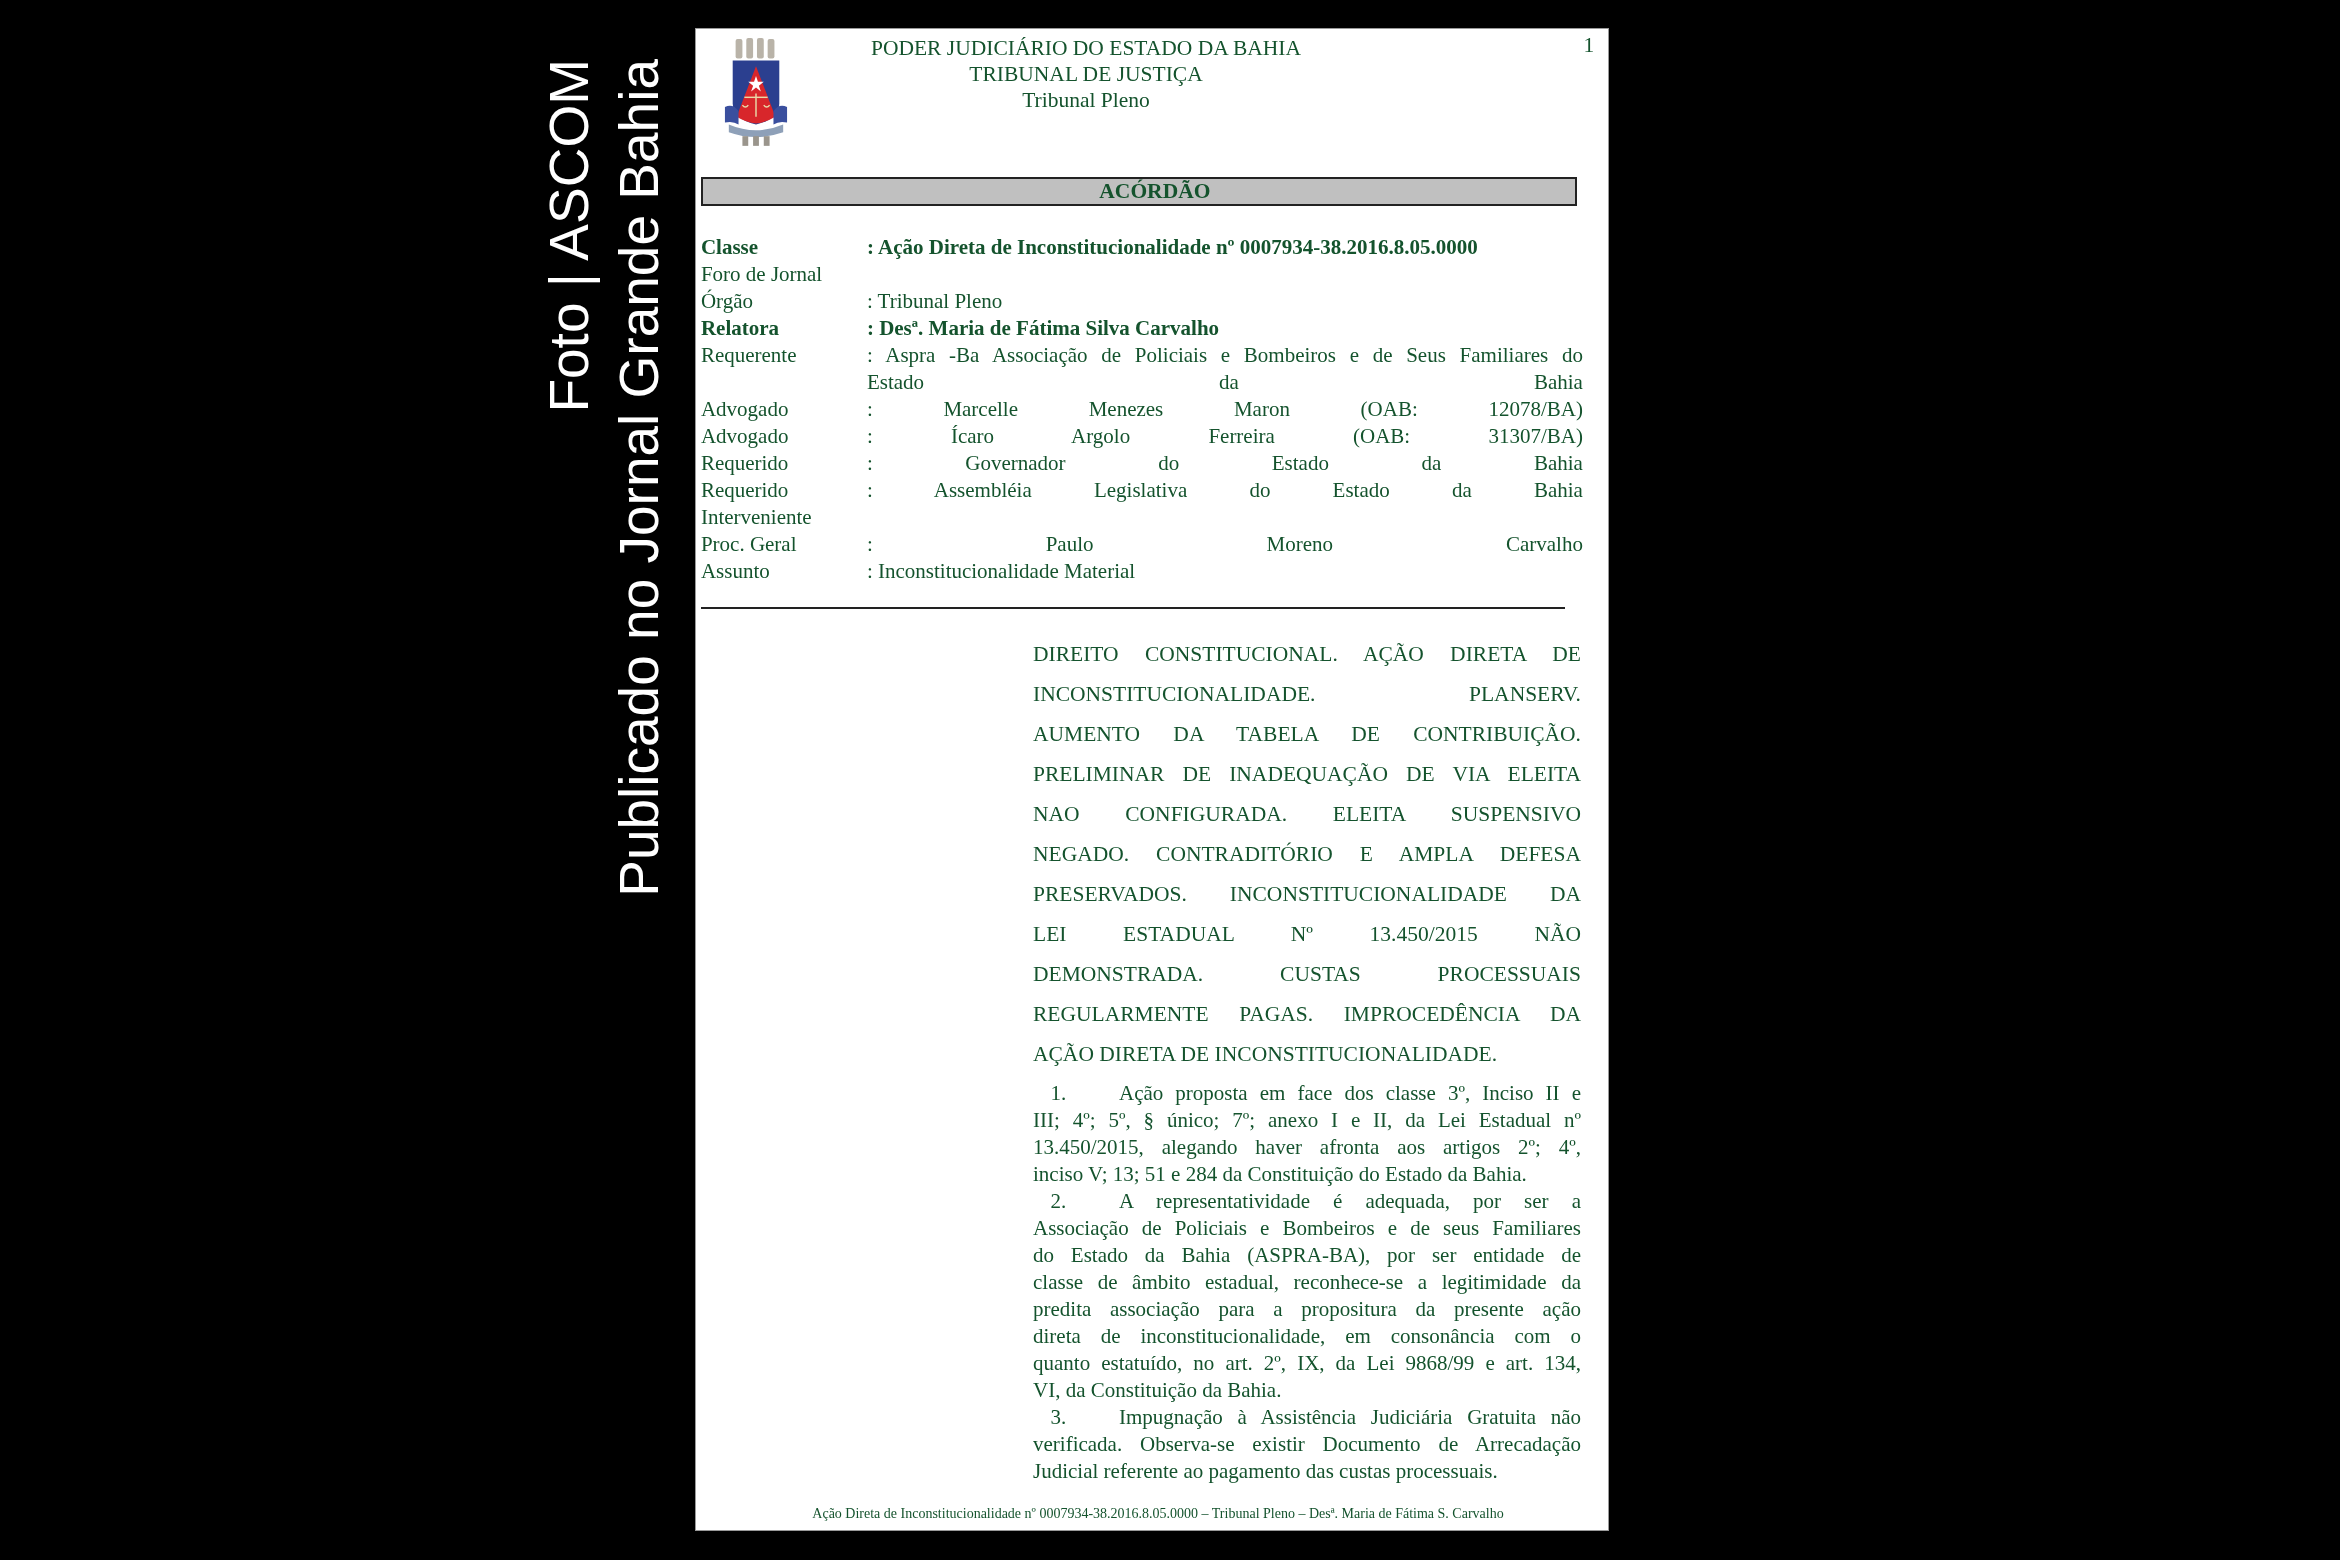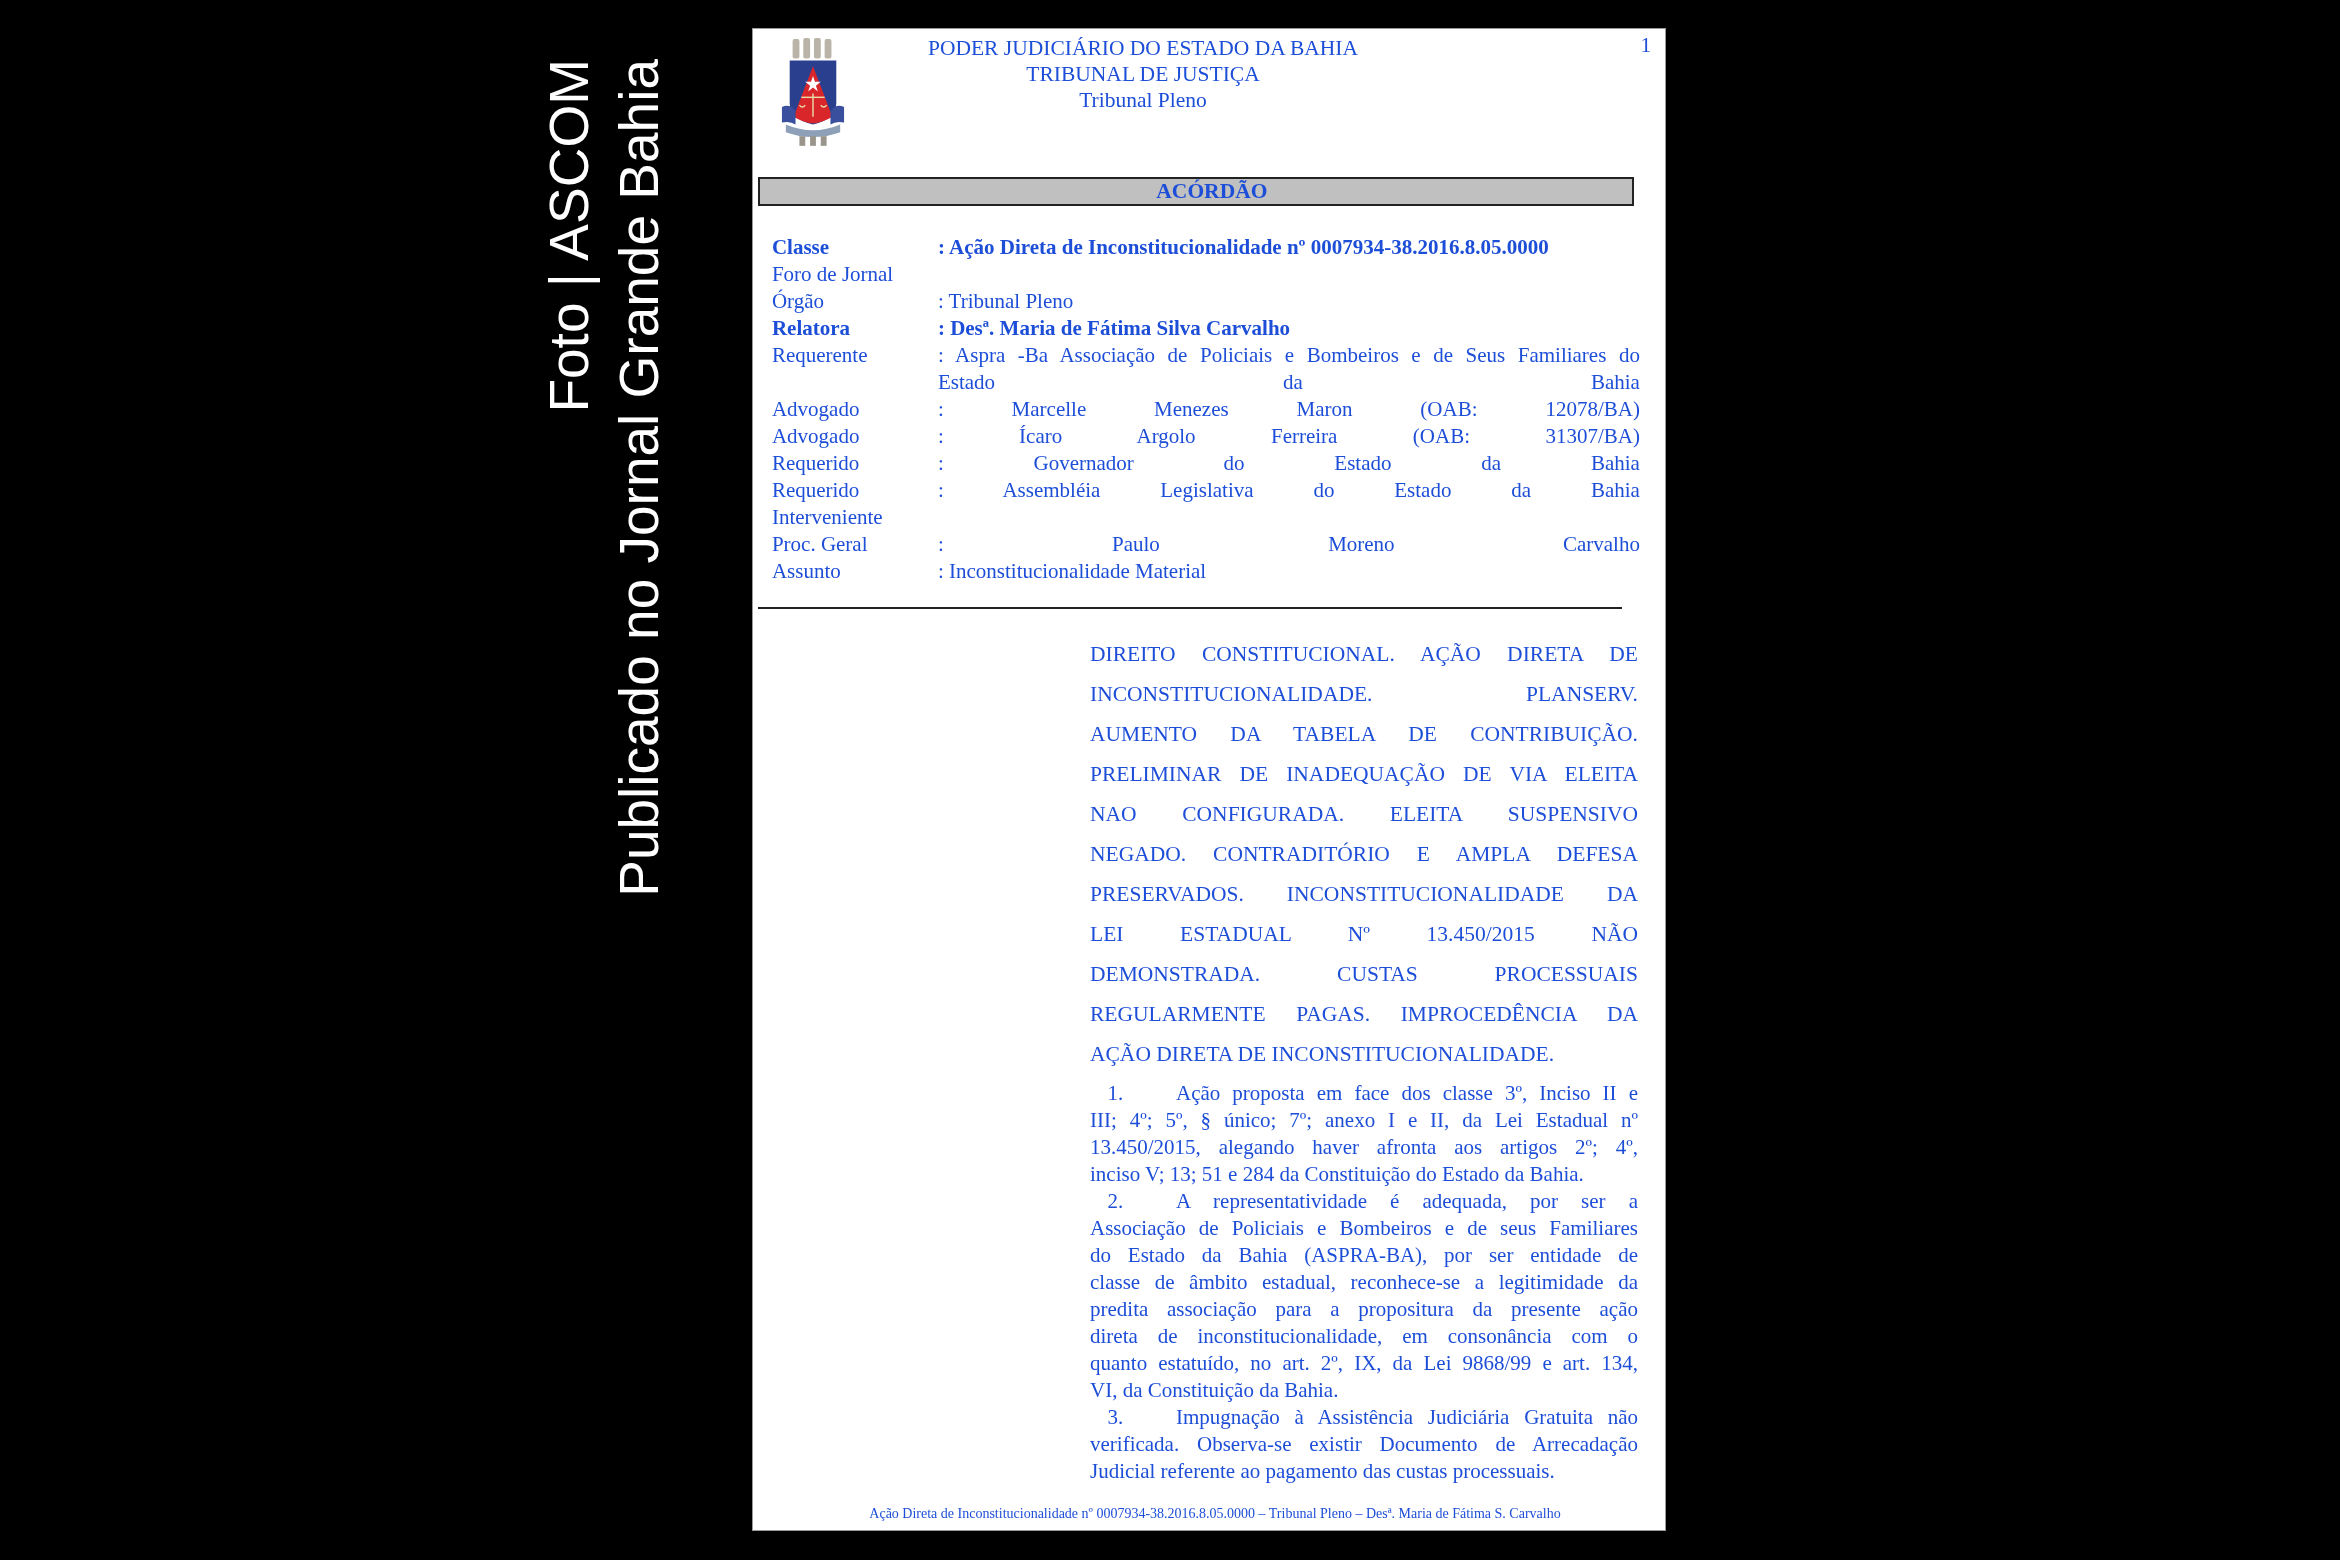--- a/index.html
+++ b/index.html
@@ -15,35 +15,35 @@
     position:absolute; left:0; top:0; width:868px; height:156px;
     transform-origin:0 0; transform: translate(0px, 868px) rotate(-90deg);
     color:#fff; font-family:"Liberation Sans", "DejaVu Sans", sans-serif;
     font-size:55px; line-height:70px; text-align:right;
   }
   .side-credit .rot div { white-space:nowrap; }
   .side-credit .rot .l1 { padding-right:0; }
 
   
   .page {
-    position:absolute; left:752px; top:28px; width:914px; height:1503px;
-    background:#fff; border:1px solid #9a9a9a; box-sizing:border-box; color:#1d4ed8;
+    position:absolute; left:695px; top:28px; width:914px; height:1503px;
+    background:#fff; border:1px solid #9a9a9a; box-sizing:border-box; color:#14532d;
   }
   .emblem { position:absolute; left:27px; top:5.9px; width:66px; height:113px; }
   .hdr { position:absolute; left:117px; top:5.9px; width:546px; text-align:center; font-size:21.5px; line-height:26px; }
   .page-num { position:absolute; right:13.7px; top:3.9px; font-size:21.5px; }
 
   .title-box {
     position:absolute; left:4.9px; top:148px; width:876px; height:29px;
     background:#c0c0c0; border:2px solid #222; box-sizing:border-box;
     text-align:center; font-weight:bold; font-size:21.5px; line-height:25px;padding-left:32px;
   }
 
   .meta { position:absolute; left:4.9px; top:205px; width:882px; font-size:21px; line-height:27px; }
-  .meta .row { display:flex;margin-left:14px; }
+  .meta .row { display:flex; }
   .meta .lbl { width:166px; flex:none; white-space:nowrap; }
   .meta .val { flex:1; }
   .meta .val.just { text-align:justify; text-align-last:justify; }
   .meta .row.bold { font-weight:bold; }
 
   .rule { position:absolute; left:4.9px; top:578px; width:864px; border-top:2px solid #222; }
 
   .ementa {
     position:absolute; left:337px; top:605px; width:548px;
     font-size:21.5px; line-height:40px; text-align:justify; text-align-last:left;

